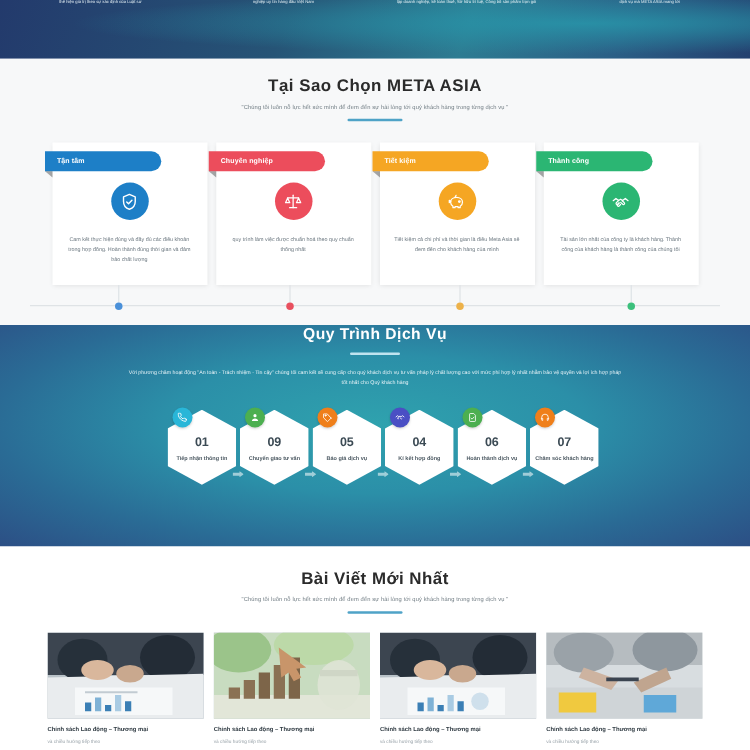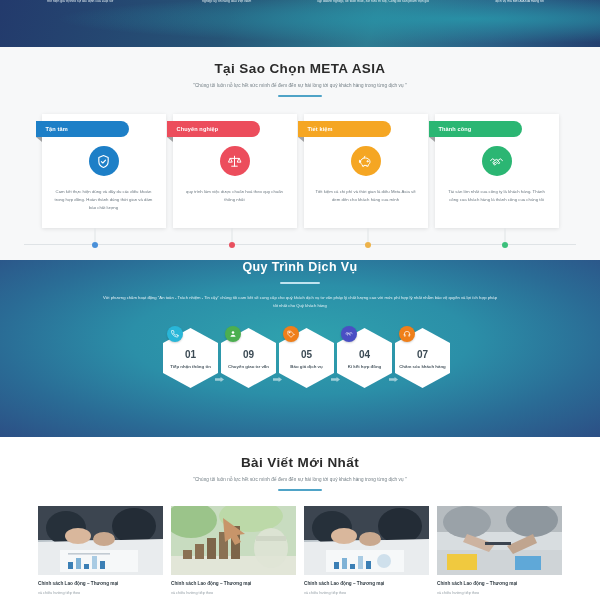--- a/index.html
+++ b/index.html
@@ -406,20 +406,33 @@
           </svg>
       </div>
       <div class="hex">
         <div class="step-num">04</div>
         <div class="step-label">Kí kết hợp đồng</div>
       </div>
       <div class="step-arrow"></div>
     </div>
 
 
+    <div class="step">
+      <div class="step-badge" style="background:#4caf50">
+        <svg viewBox="0 0 24 24" fill="none" stroke="#fff" stroke-width="2" stroke-linecap="round" stroke-linejoin="round">
+            <path d="M14 2.5H6.5A1.5 1.5 0 0 0 5 4v16a1.5 1.5 0 0 0 1.5 1.5h11A1.5 1.5 0 0 0 19 20V7.5z"></path>
+            <path d="M8.5 13.5 11 16l4.5-5"></path>
+          </svg>
+      </div>
+      <div class="hex">
+        <div class="step-num">06</div>
+        <div class="step-label">Hoàn thành dịch vụ</div>
+      </div>
+      <div class="step-arrow"></div>
+    </div>
 
     <div class="step">
       <div class="step-badge" style="background:#ef7f1a">
         <svg viewBox="0 0 24 24" fill="none" stroke="#fff" stroke-width="2" stroke-linecap="round" stroke-linejoin="round">
             <path d="M4 14v-2a8 8 0 0 1 16 0v2"></path>
             <path d="M4 14h2.5v5H5a1 1 0 0 1-1-1z"></path>
             <path d="M20 14h-2.5v5H19a1 1 0 0 0 1-1z"></path>
           </svg>
       </div>
       <div class="hex">

